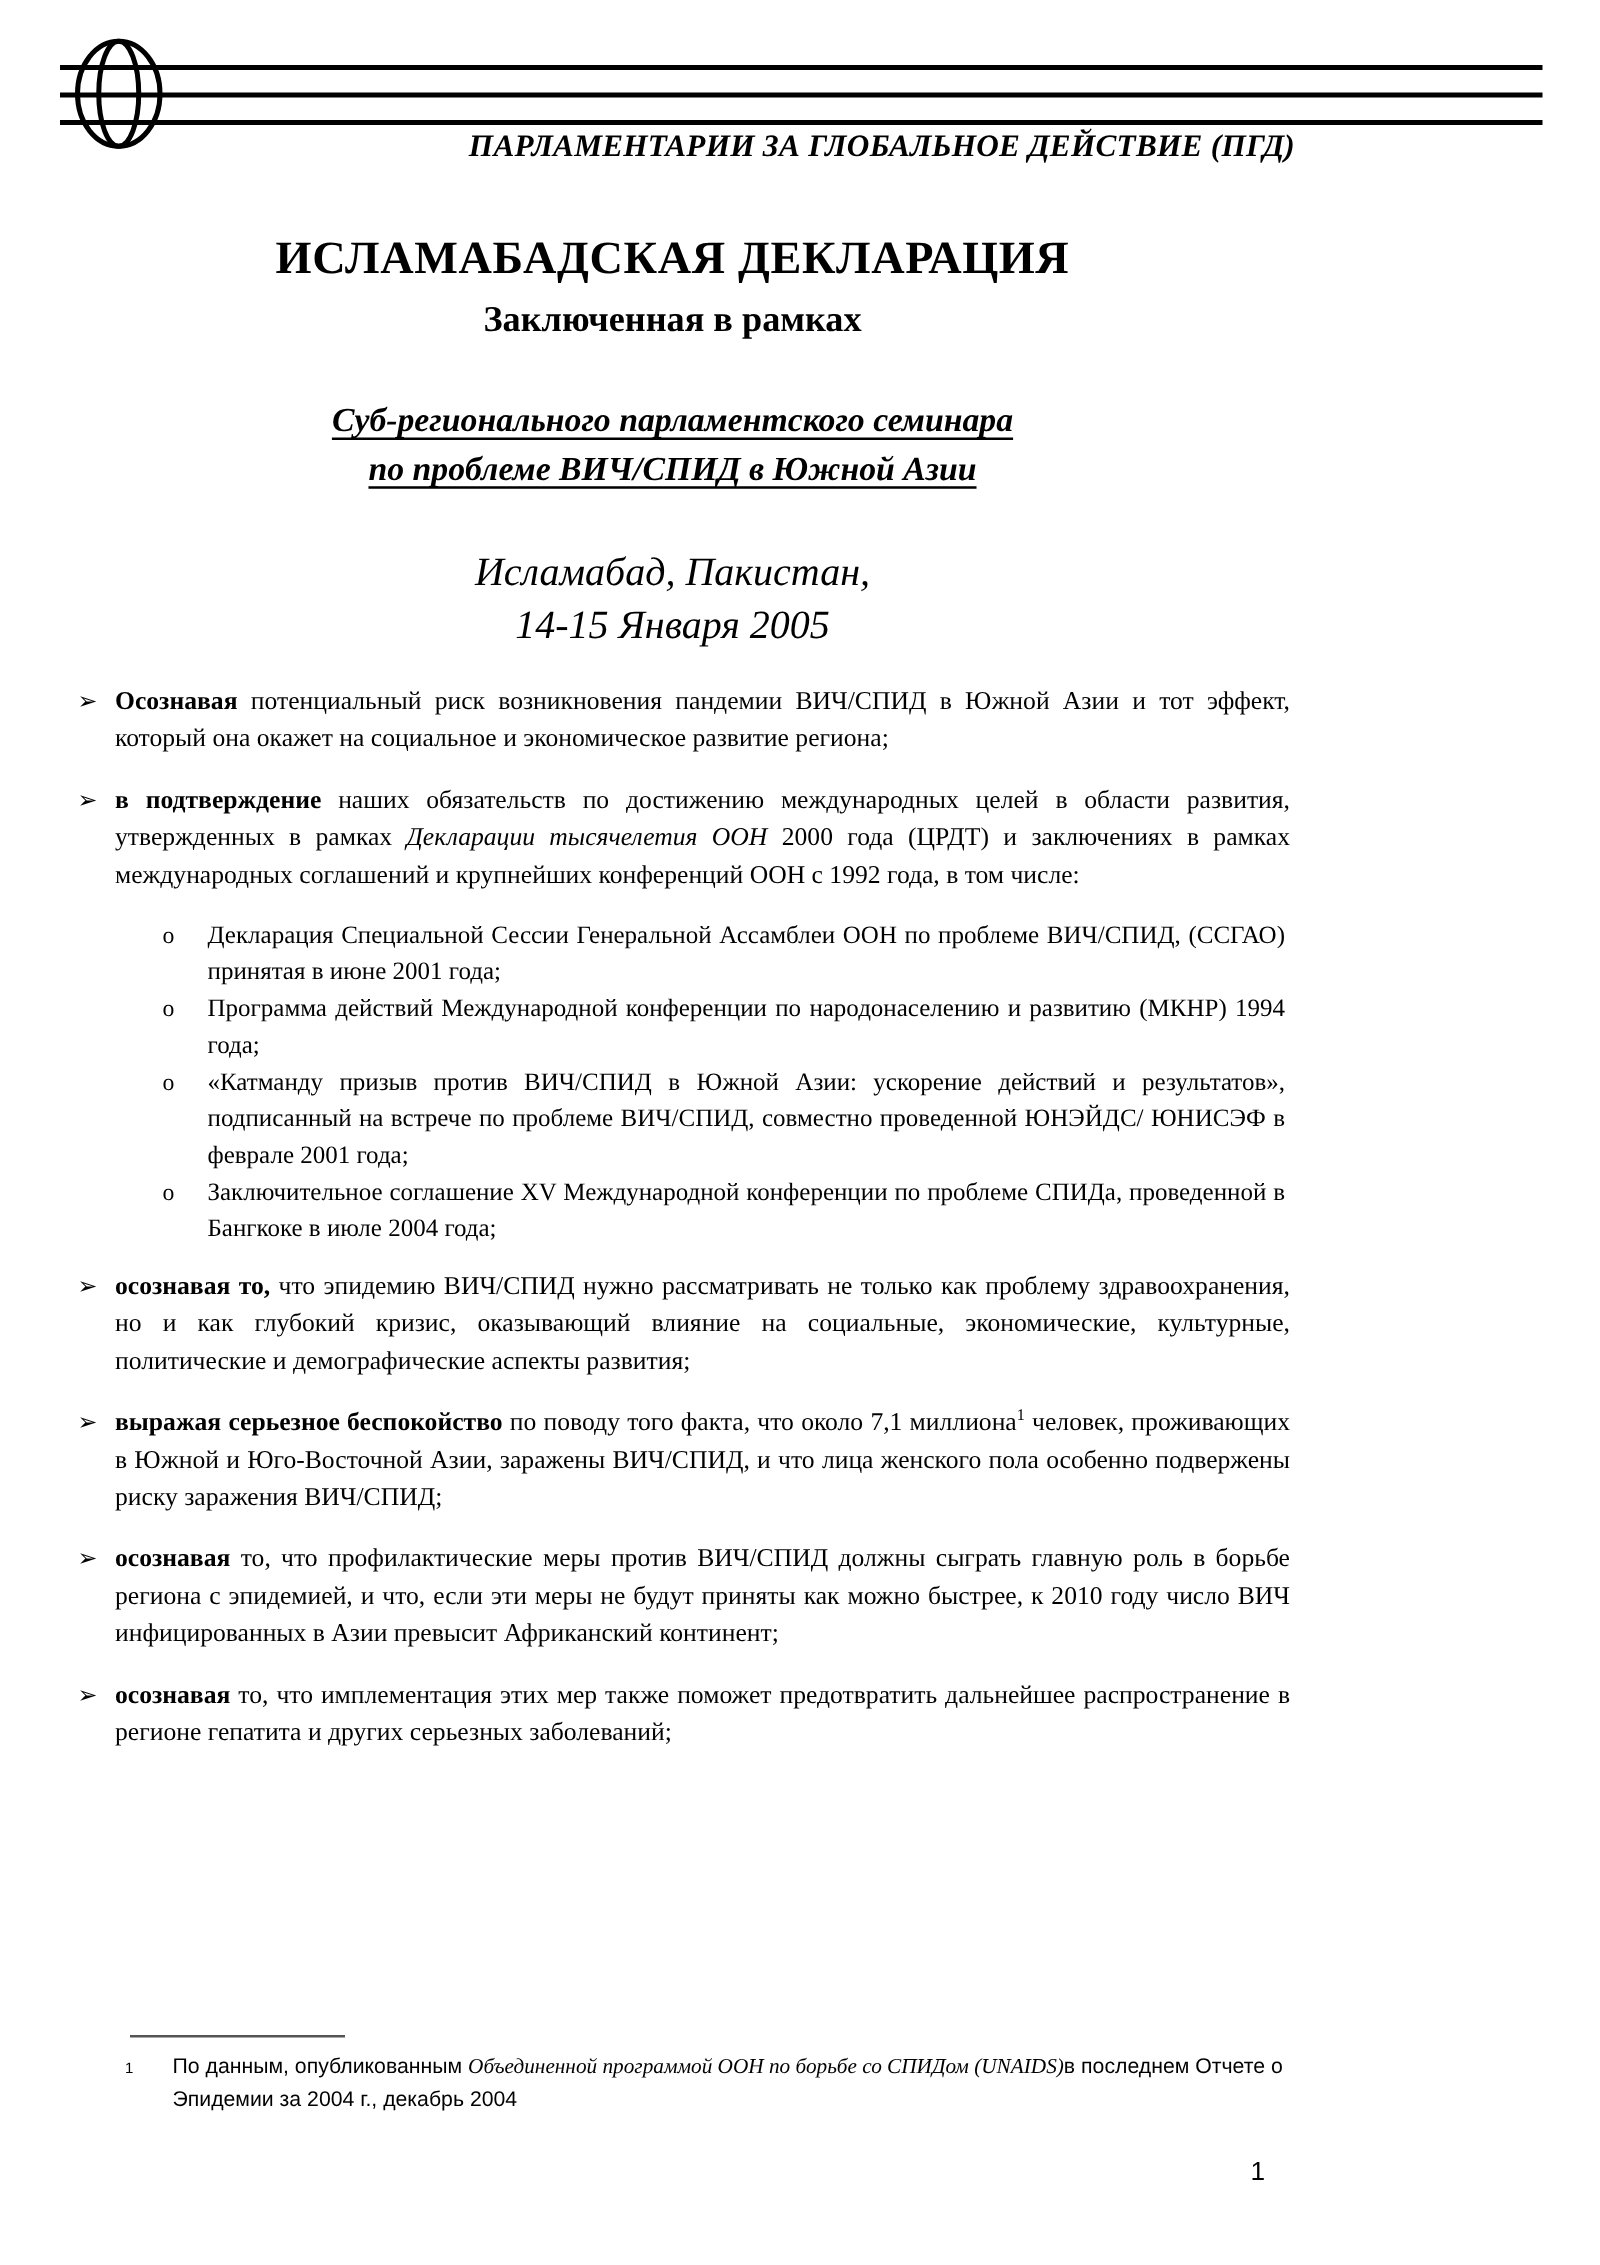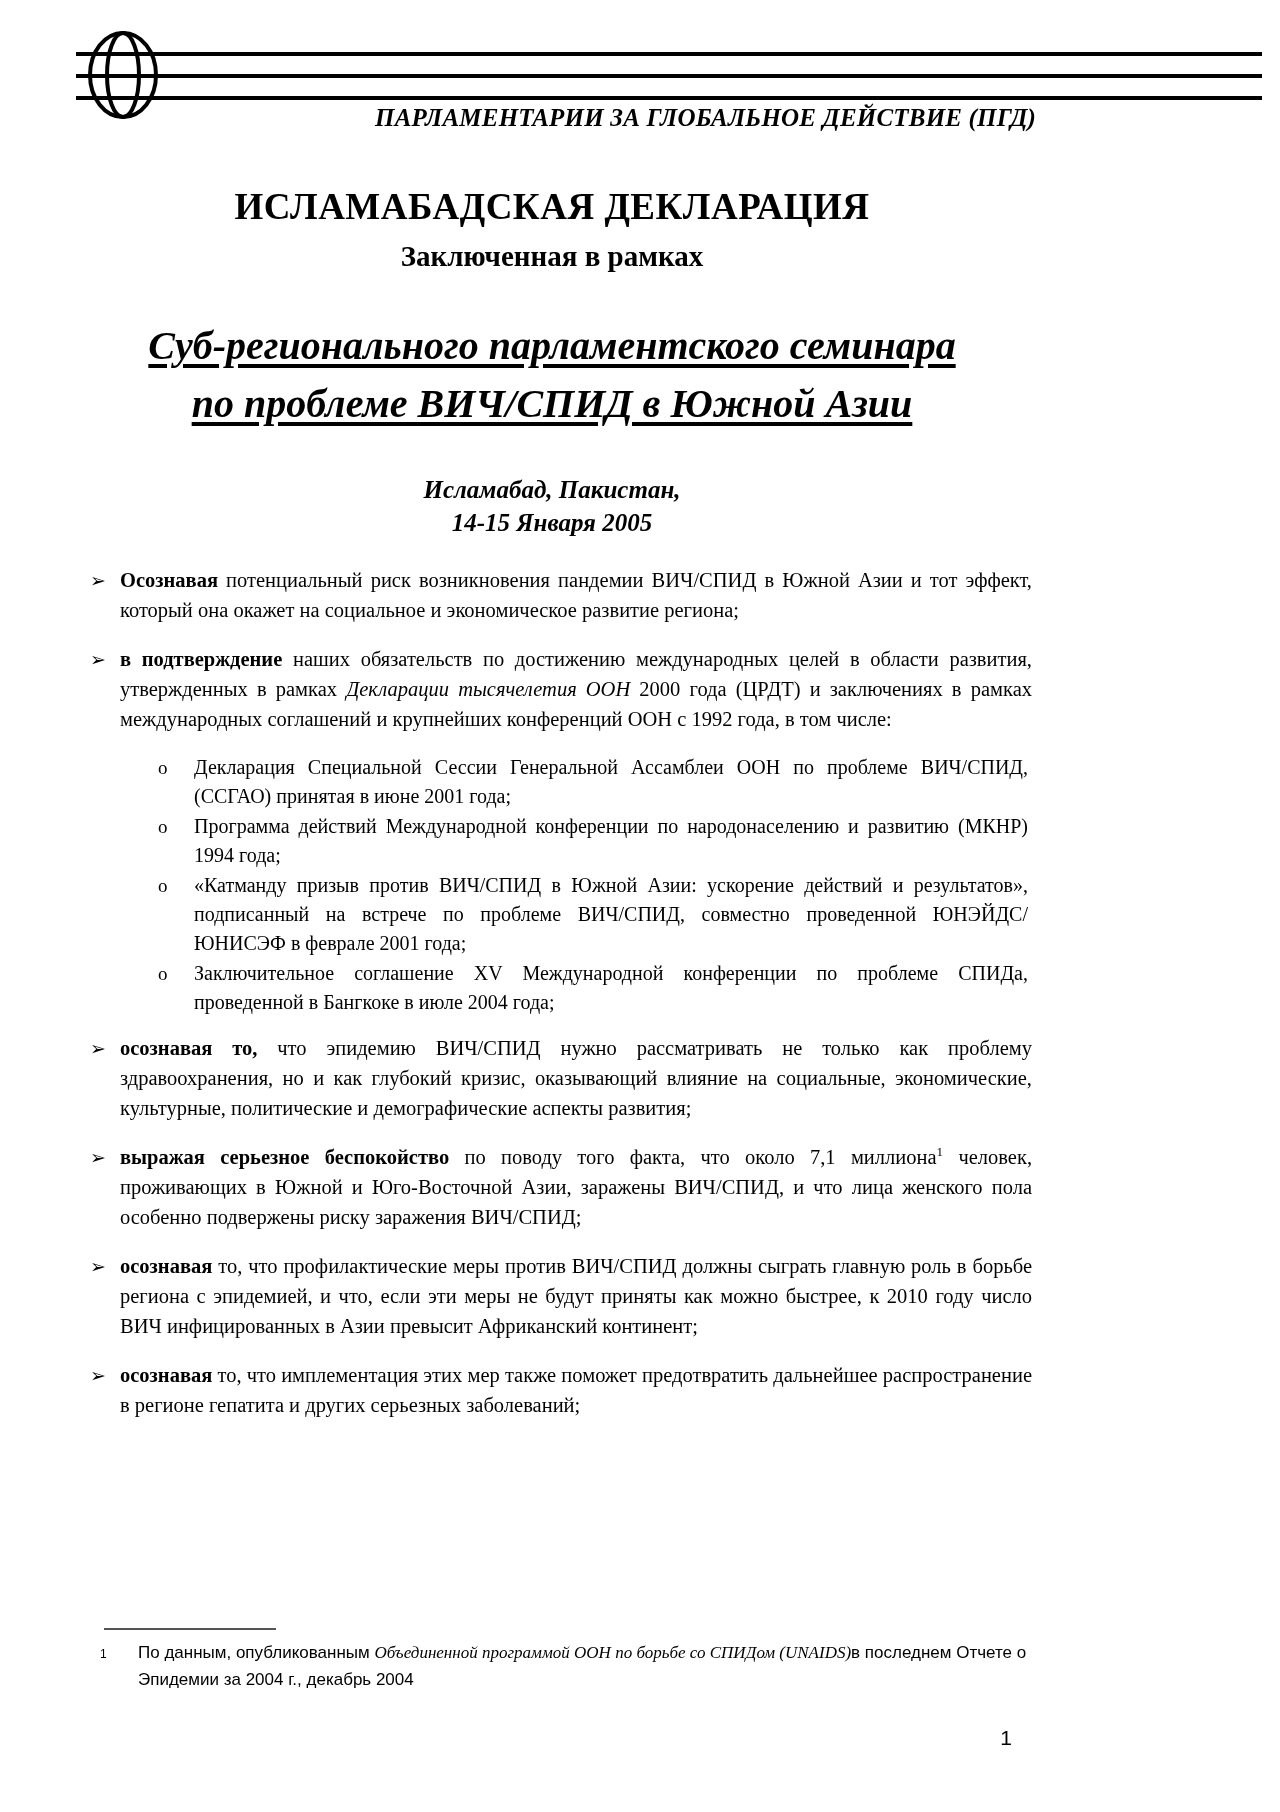--- a/index.html
+++ b/index.html
@@ -14,21 +14,20 @@
     color: #000000;
     position: relative;
     overflow: hidden;
   }
 
   .page {
     position: relative;
     width: 1076px;
     height: 1812px;
     box-sizing: border-box;
-    padding-left: 28px;
   }
 
   
   .letterhead {
     position: relative;
     height: 150px;
   }
   .lh-lines {
     position: absolute;
     left: 48px;
@@ -80,33 +79,33 @@
     margin-top: 16px;
   }
   .doc-subtitle1 {
     font-size: 29px;
     font-weight: bold;
     margin-top: 10px;
     line-height: 1.2;
   }
   .seminar-title {
     margin-top: 44px;
-    font-size: 40px;
+    font-size: 27px;
     font-weight: bold;
     font-style: italic;
     line-height: 1.45;
   }
   .seminar-title span {
     text-decoration: underline;
     text-underline-offset: 5px;
   }
   .place-date {
     margin-top: 40px;
-    font-size: 25px;
-    font-weight: bold;
+    font-size: 32px;
+    font-weight: normal;
     font-style: italic;
     line-height: 1.32;
   }
 
   
   .body-block {
     margin: 26px 44px 0 48px;
   }
 
   .bullet-item {

